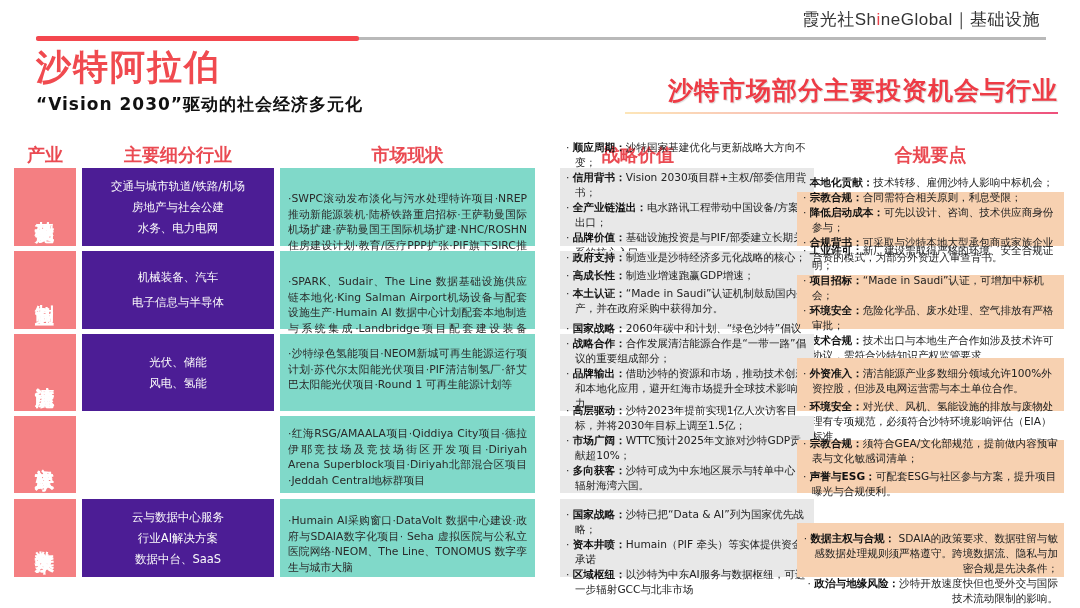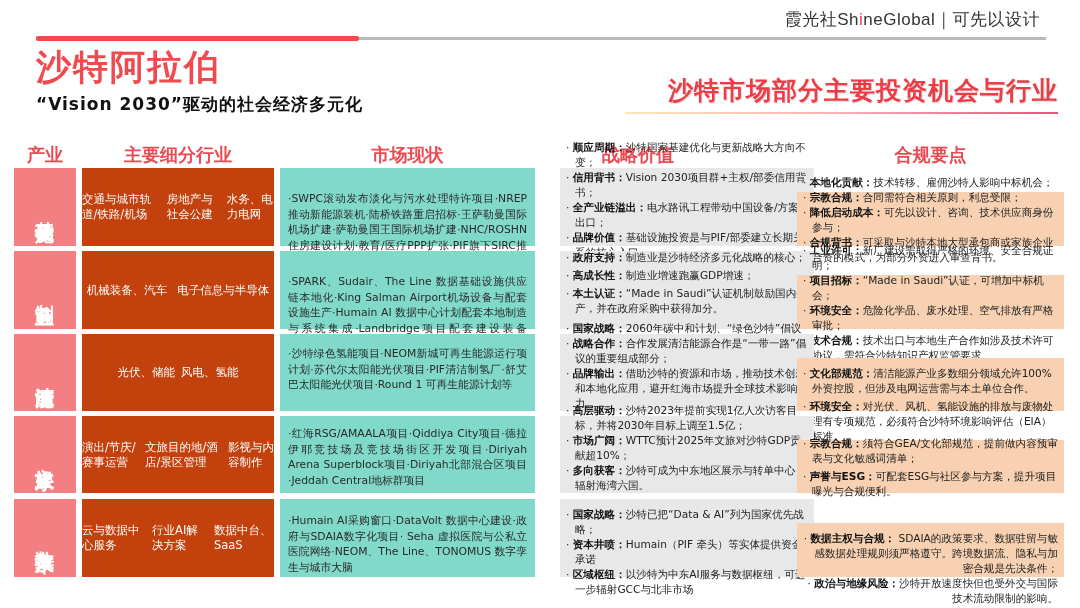--- a/index.html
+++ b/index.html
@@ -20,34 +20,34 @@
 
   .section-title { position: absolute; right: 22px; top: 74px; font-size: 25px; font-weight: bold; color: #ee3b45; letter-spacing: 1px; text-shadow: 1px 1px 1px rgba(0,0,0,0.15); }
   .section-underline { position: absolute; left: 625px; top: 112px; width: 433px; height: 2px; background: linear-gradient(90deg, #fde6b8 0%, #f6b0b4 50%, #ee4f7a 100%); }
 
   .col-head { position: absolute; top: 143px; font-size: 18px; font-weight: bold; color: #ea4a52; text-align: center; }
 
   .row { position: absolute; left: 14px; width: 1052px; }
   .cell { position: absolute; top: 0; bottom: 0; }
   .c-ind { left: 0; width: 62px; background: #f47f82; display: flex; align-items: center; justify-content: center; }
   .c-ind span { writing-mode: vertical-rl; text-orientation: upright; color: #fff; font-size: 19px; font-weight: bold; letter-spacing: 1px; line-height: 1; }
-  .c-sub { left: 68px; width: 192px; background: #c2410c; display: flex; flex-direction: row; justify-content: center; align-items: center; gap: 6px; }
+  .c-sub { left: 68px; width: 192px; background: #4c1d95; display: flex; flex-direction: column; justify-content: center; align-items: center; gap: 6px; }
   .c-sub div { color: #fbfbfb; font-size: 11.5px; line-height: 15px; }
   .c-mkt { left: 266px; width: 255px; background: #80d9c9; padding: 23px 8px 6px 8px; display: flex; align-items: flex-start; }
   .c-mkt p { font-size: 10.8px; line-height: 15.5px; color: #2a2a2a; font-family: "DejaVu Sans", sans-serif; text-align: justify; }
   .c-str { left: 546px; width: 254px; background: #e8e8e8; padding: 6px 6px 20px 6px; display: flex; flex-direction: column; justify-content: center; }
   .c-cmp { left: 783px; width: 267px; background: #f7d1b1; padding: 6px 6px 4px 6px; display: flex; flex-direction: column; justify-content: center; margin-top: 24px; }
   .bl { font-size: 10.6px; line-height: 15px; color: #222; padding-left: 9px; text-indent: -9px; }
   .bl b { font-weight: bold; color: #111; }
   .gap { margin-bottom: 3px; }
 </style>
 </head>
 <body>
 
-<div class="brand"><span>霞光社Sh</span><span class="hl">i</span><span>neGlobal｜可先以设计</span></div>
+<div class="brand"><span>霞光社Sh</span><span class="hl">i</span><span>neGlobal｜基础设施</span></div>
 <div class="rule-gray"></div>
 <div class="rule-red"></div>
 
 <div class="country">沙特阿拉伯</div>
 <div class="subtitle">“Vision 2030”驱动的社会经济多元化</div>
 
 <div class="section-title">沙特市场部分主要投资机会与行业</div>
 <div class="section-underline"></div>
 
 <div class="col-head" style="left:14px;width:62px;">产业</div>
@@ -116,34 +116,29 @@
   </div>
   <div class="cell c-mkt" style="padding-top:12px;">
       <p>·沙特绿色氢能项目·NEOM新城可再生能源运行项计划·苏代尔太阳能光伏项目·PIF清洁制氢厂·舒艾巴太阳能光伏项目·Round 1 可再生能源计划等</p>
     </div>
   <div class="cell c-str">
     <div class="bl">· <b>国家战略：</b><span>2060年碳中和计划、“绿色沙特”倡议</span></div>
     <div class="bl">· <b>战略合作：</b><span>合作发展清洁能源合作是“一带一路”倡议的重要组成部分；</span></div>
     <div class="bl">· <b>品牌输出：</b><span>借助沙特的资源和市场，推动技术创新和本地化应用，避开红海市场提升全球技术影响力。</span></div>
   </div>
   <div class="cell c-cmp" style="justify-content:flex-start;padding-top:8px;">
-    <div class="bl gap">· <b>文化部规范：</b><span>清洁能源产业多数细分领域允许100%外资控股，但涉及电网运营需与本土单位合作。</span></div>
+    <div class="bl gap">· <b>外资准入：</b><span>清洁能源产业多数细分领域允许100%外资控股，但涉及电网运营需与本土单位合作。</span></div>
     <div class="bl">· <b>环境安全：</b><span>对光伏、风机、氢能设施的排放与废物处理有专项规范，必须符合沙特环境影响评估（EIA）标准。</span></div>
   </div>
 </div>
 
 <div class="row" style="top:416px;height:77px;">
   <div class="cell c-ind">
       <span>文旅娱乐</span>
     </div>
-  <div class="cell c-sub">
-    <div>演出/节庆/赛事运营</div>
-    <div>文旅目的地/酒店/景区管理</div>
-    <div>影视与内容制作</div>
-  </div>
   <div class="cell c-mkt" style="padding-top:10px;">
       <p>·红海RSG/AMAALA项目·Qiddiya City项目·德拉伊耶竞技场及竞技场街区开发项目·Diriyah Arena Superblock项目·Diriyah北部混合区项目·Jeddah Central地标群项目</p>
     </div>
   <div class="cell c-str">
     <div class="bl">· <b>高层驱动：</b><span>沙特2023年提前实现1亿人次访客目标，并将2030年目标上调至1.5亿；</span></div>
     <div class="bl">· <b>市场广阔：</b><span>WTTC预计2025年文旅对沙特GDP贡献超10%；</span></div>
     <div class="bl">· <b>多向获客：</b><span>沙特可成为中东地区展示与转单中心，辐射海湾六国。</span></div>
   </div>
   <div class="cell c-cmp">
     <div class="bl gap">· <b>宗教合规：</b><span>须符合GEA/文化部规范，提前做内容预审表与文化敏感词清单；</span></div>

